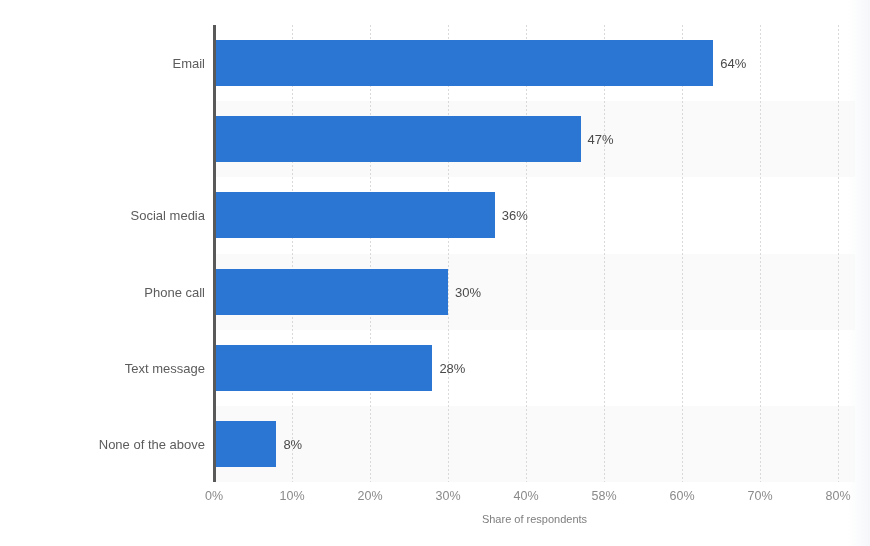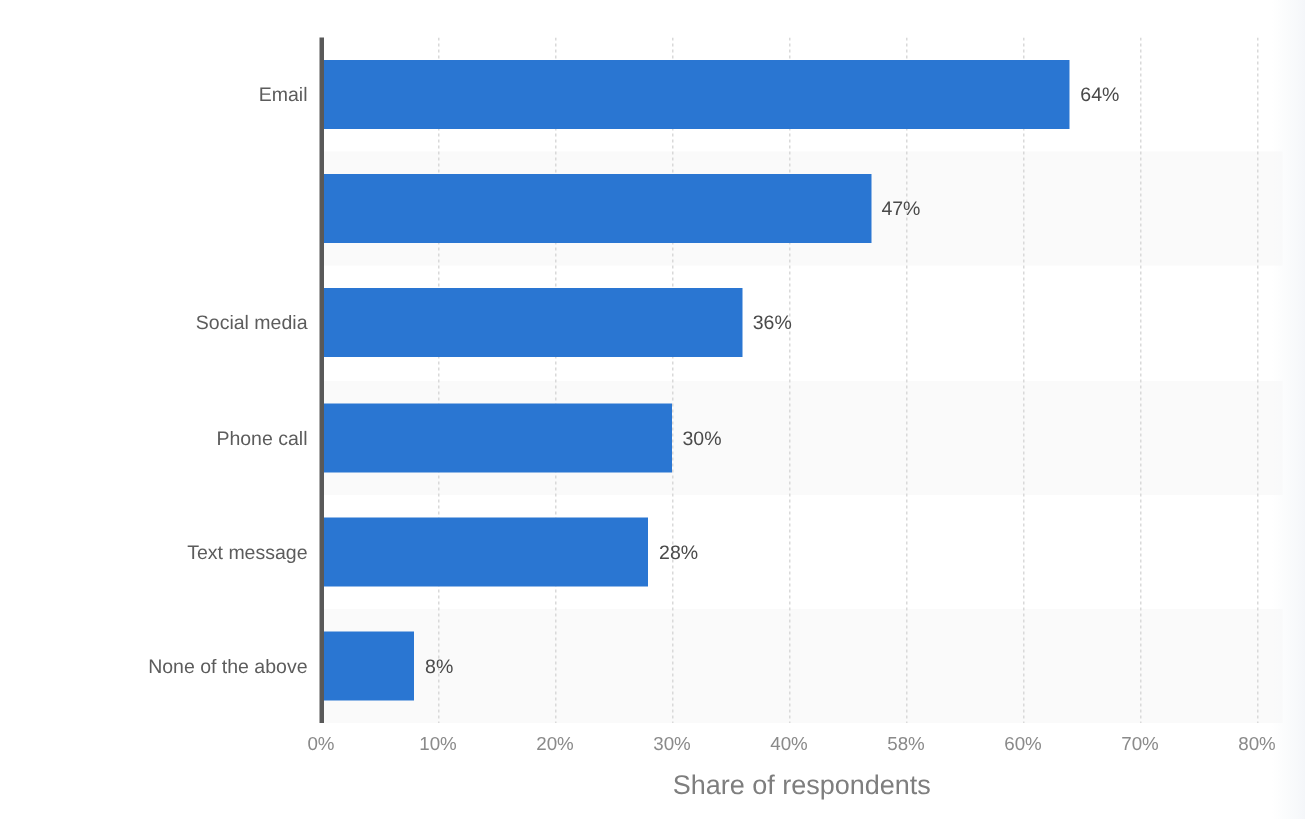--- a/index.html
+++ b/index.html
@@ -119,21 +119,21 @@
     transform: translateX(-50%);
     white-space: nowrap;
   }
 
   .x-axis-title {
     position: absolute;
     top: 513px;
     left: 214px;
     width: 641px;
     text-align: center;
-    font-size: 18px;
+    font-size: 11px;
     color: #7e7e7e;
   }
 </style>
 </head>
 <body>
 
 <div id="chart-root">
 
   <div class="plot">
     <div class="band-layer" id="band-layer">

